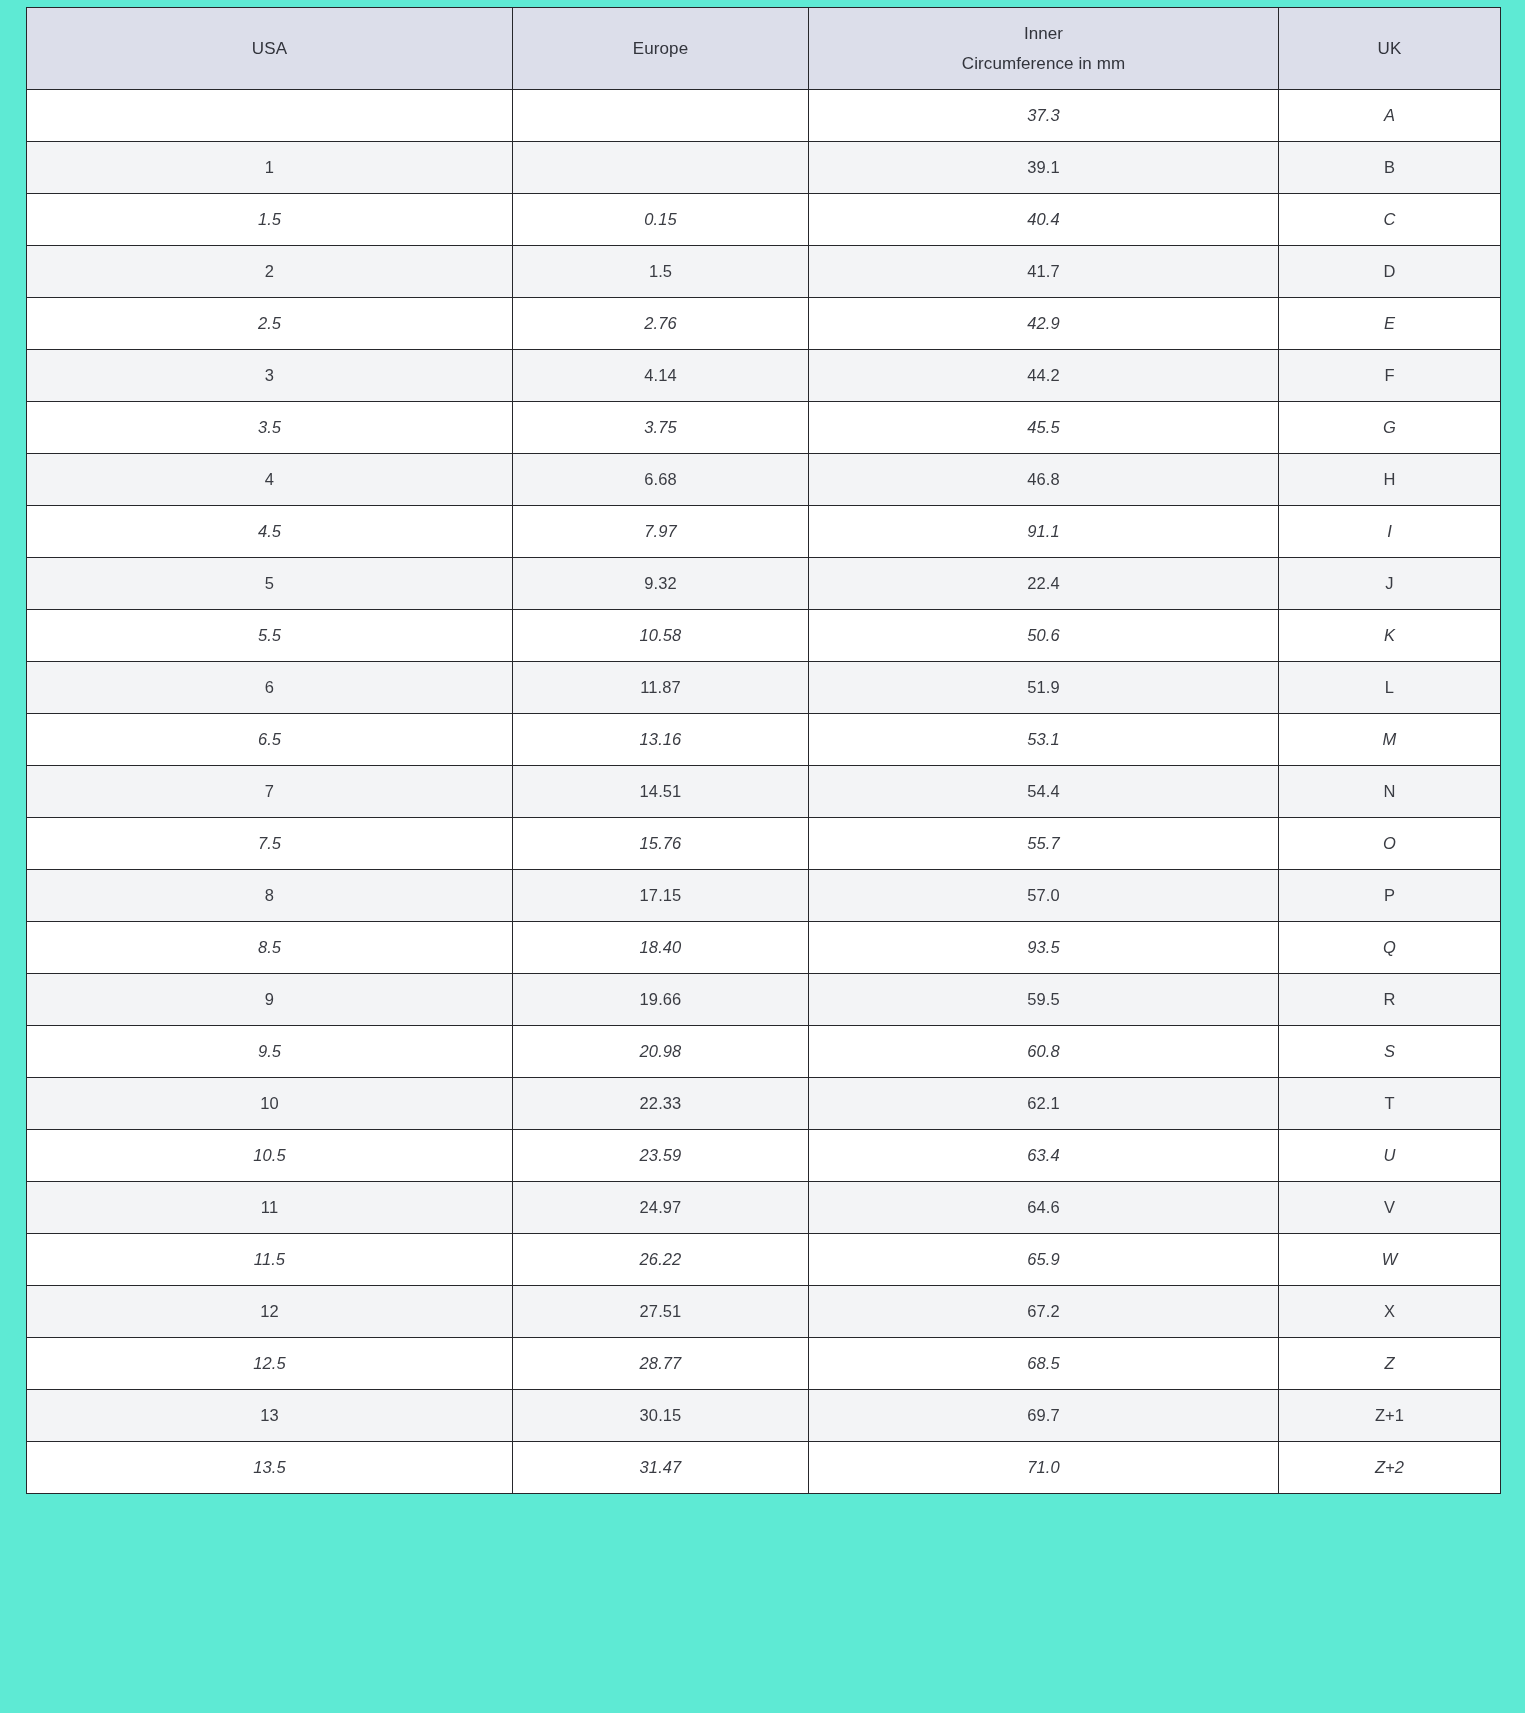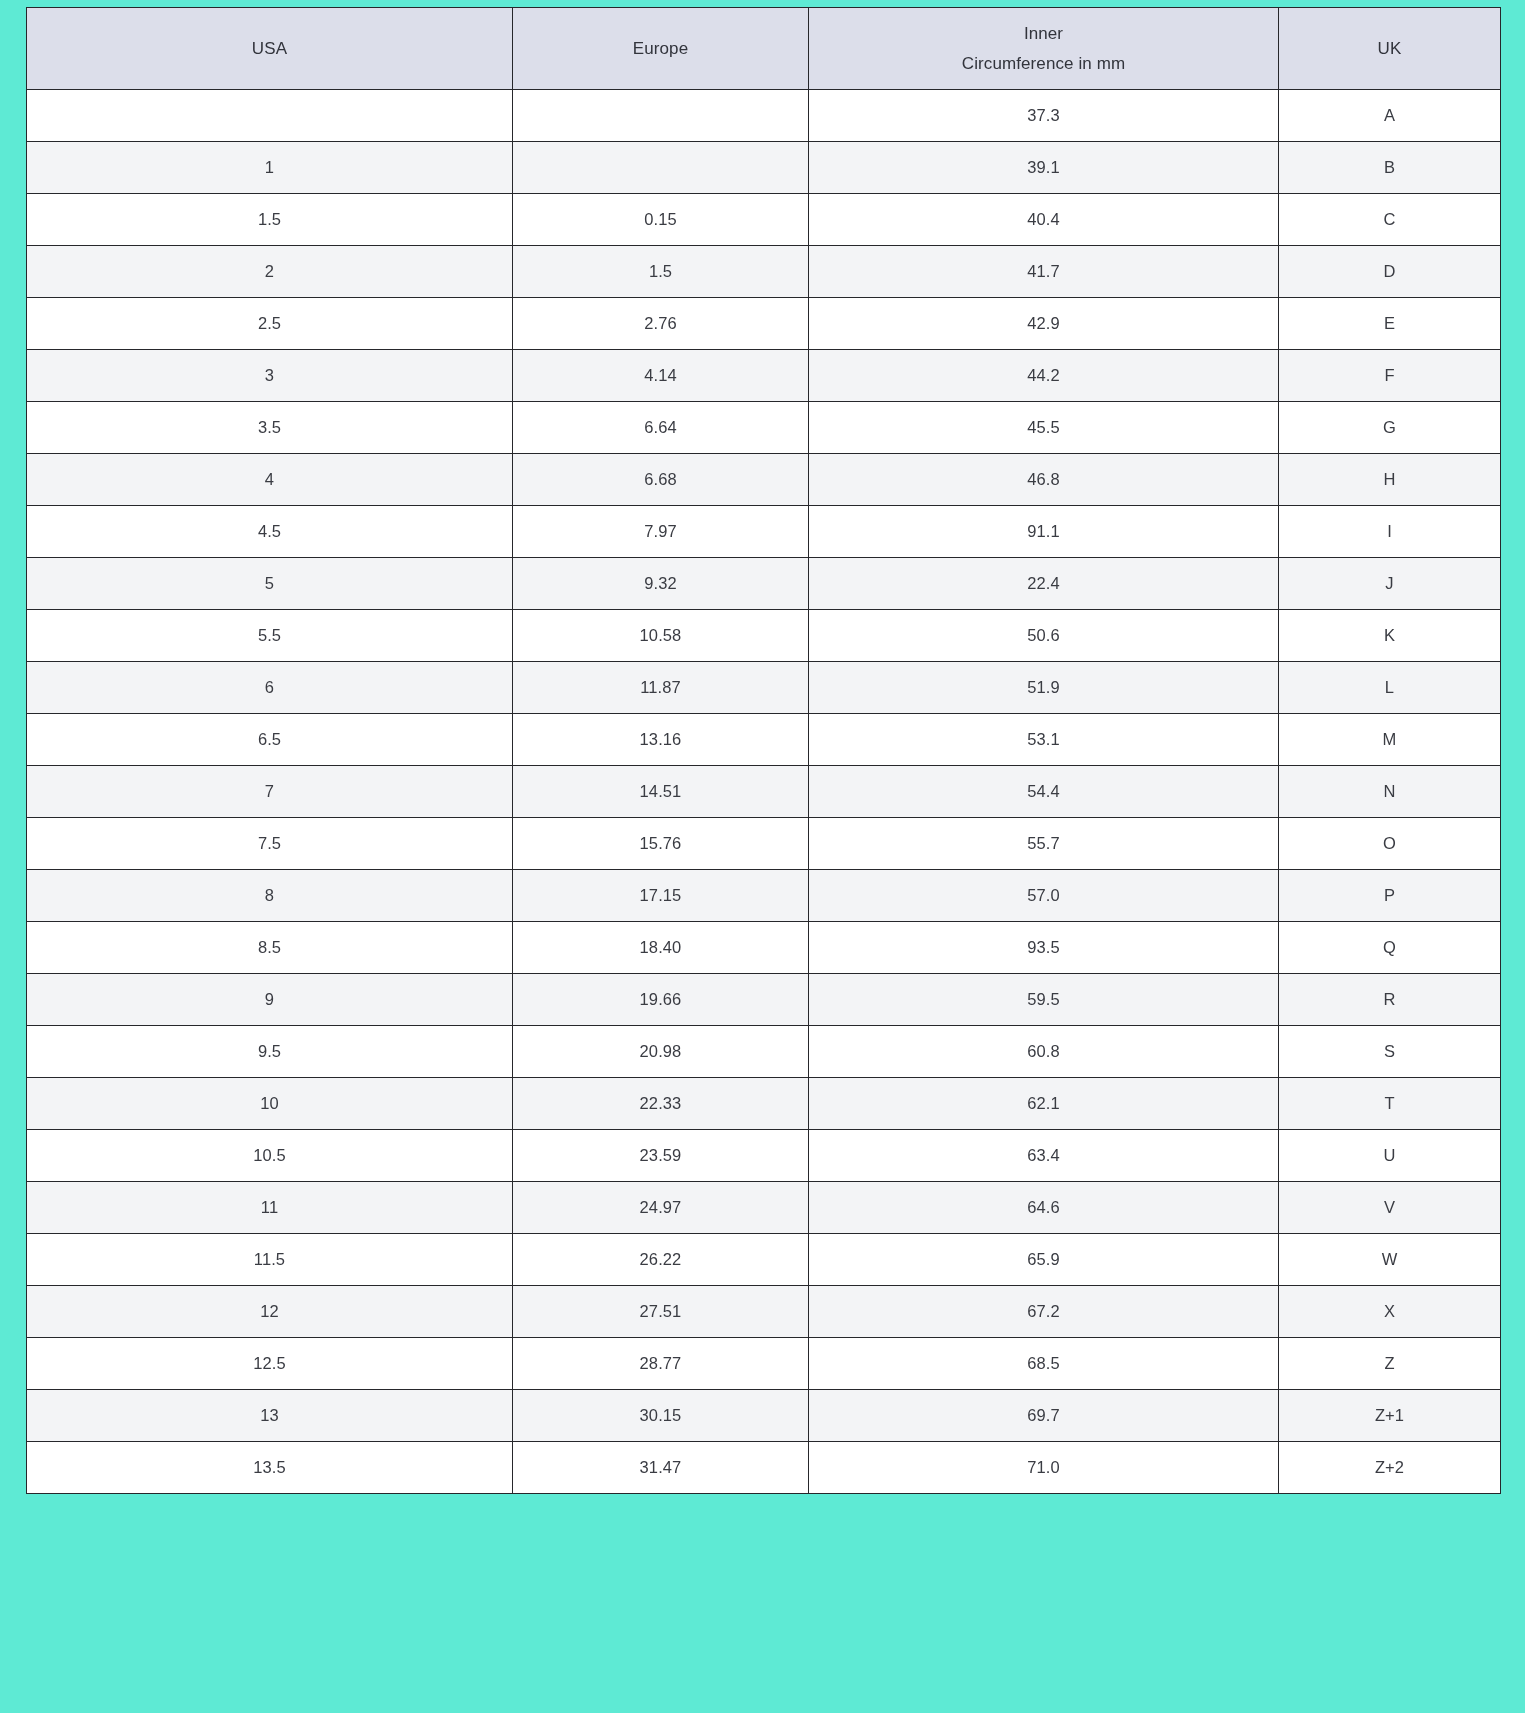--- a/index.html
+++ b/index.html
@@ -51,21 +51,21 @@
     height: 52px;
     border: 1px solid #26272b;
     font-weight: 400;
     font-size: 16.5px;
     color: #3a3c43;
     text-align: center;
     vertical-align: middle;
     padding: 2px 8px;
     letter-spacing: 0.1px;
   }
-  table.size-table tbody tr.row-odd td  { background: #ffffff; }
+  table.size-table tbody tr.row-odd td  { background: #ffffff; font-style: italic; }
   table.size-table tbody tr.row-even td { background: #f3f4f6; }
   .hdr-line { display: block; }
 </style>
 </head>
 <body>
 
 <div class="page">
   <div class="table-wrap">
     <table class="size-table">
       <colgroup>
@@ -123,21 +123,21 @@
             <td>E</td>
           </tr>
           <tr class="row-even">
             <td>3</td>
             <td>4.14</td>
             <td>44.2</td>
             <td>F</td>
           </tr>
           <tr class="row-odd">
             <td>3.5</td>
-            <td>6.64</td>
+            <td>3.75</td>
             <td>45.5</td>
             <td>G</td>
           </tr>
           <tr class="row-even">
             <td>4</td>
             <td>6.68</td>
             <td>46.8</td>
             <td>H</td>
           </tr>
           <tr class="row-odd">

